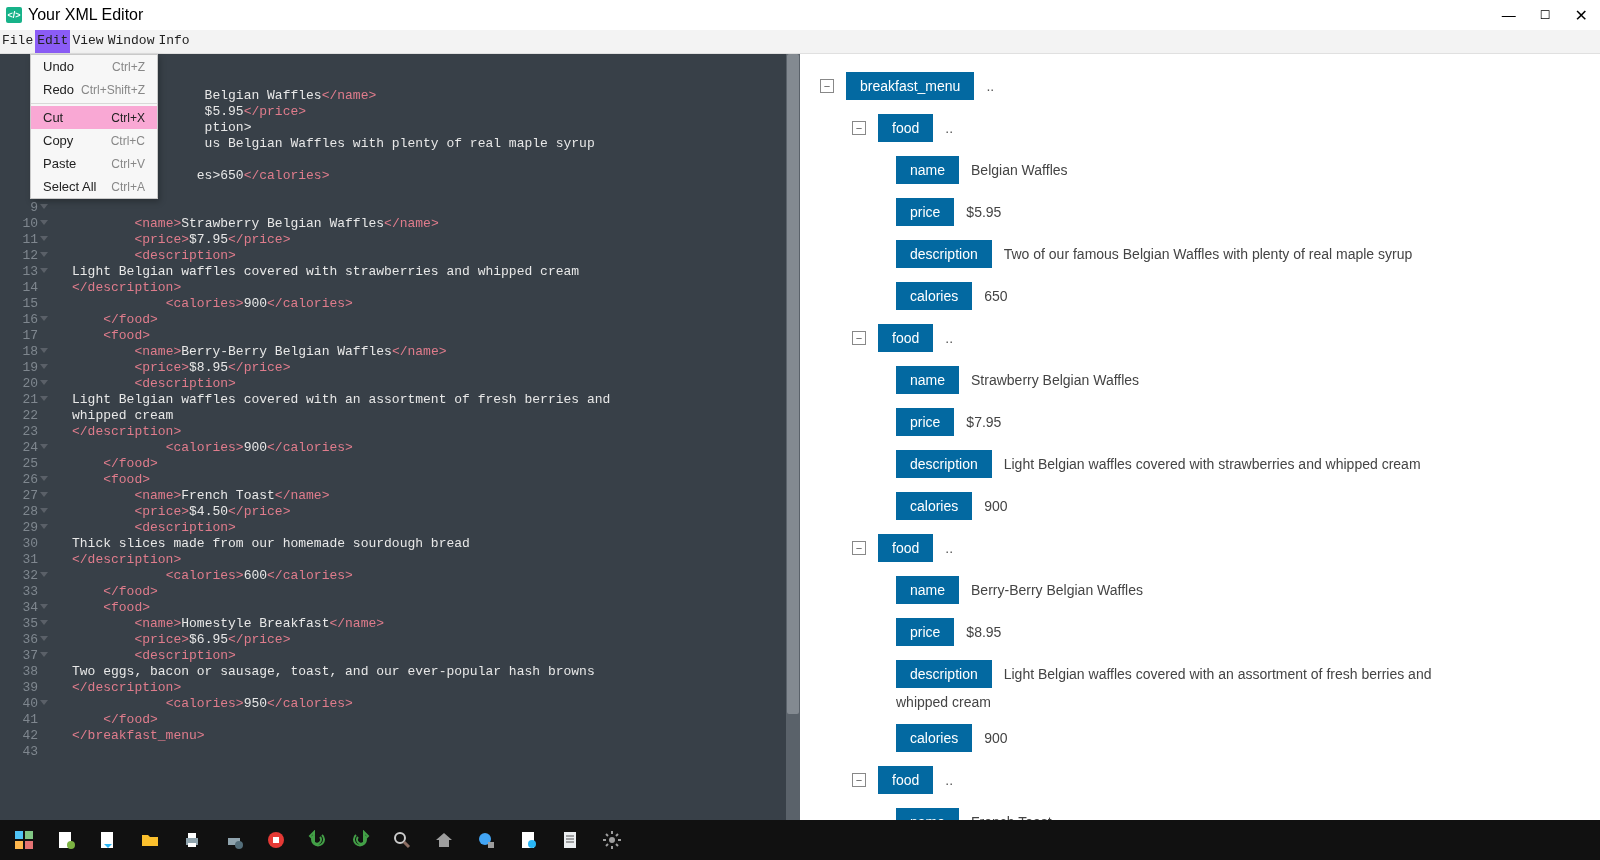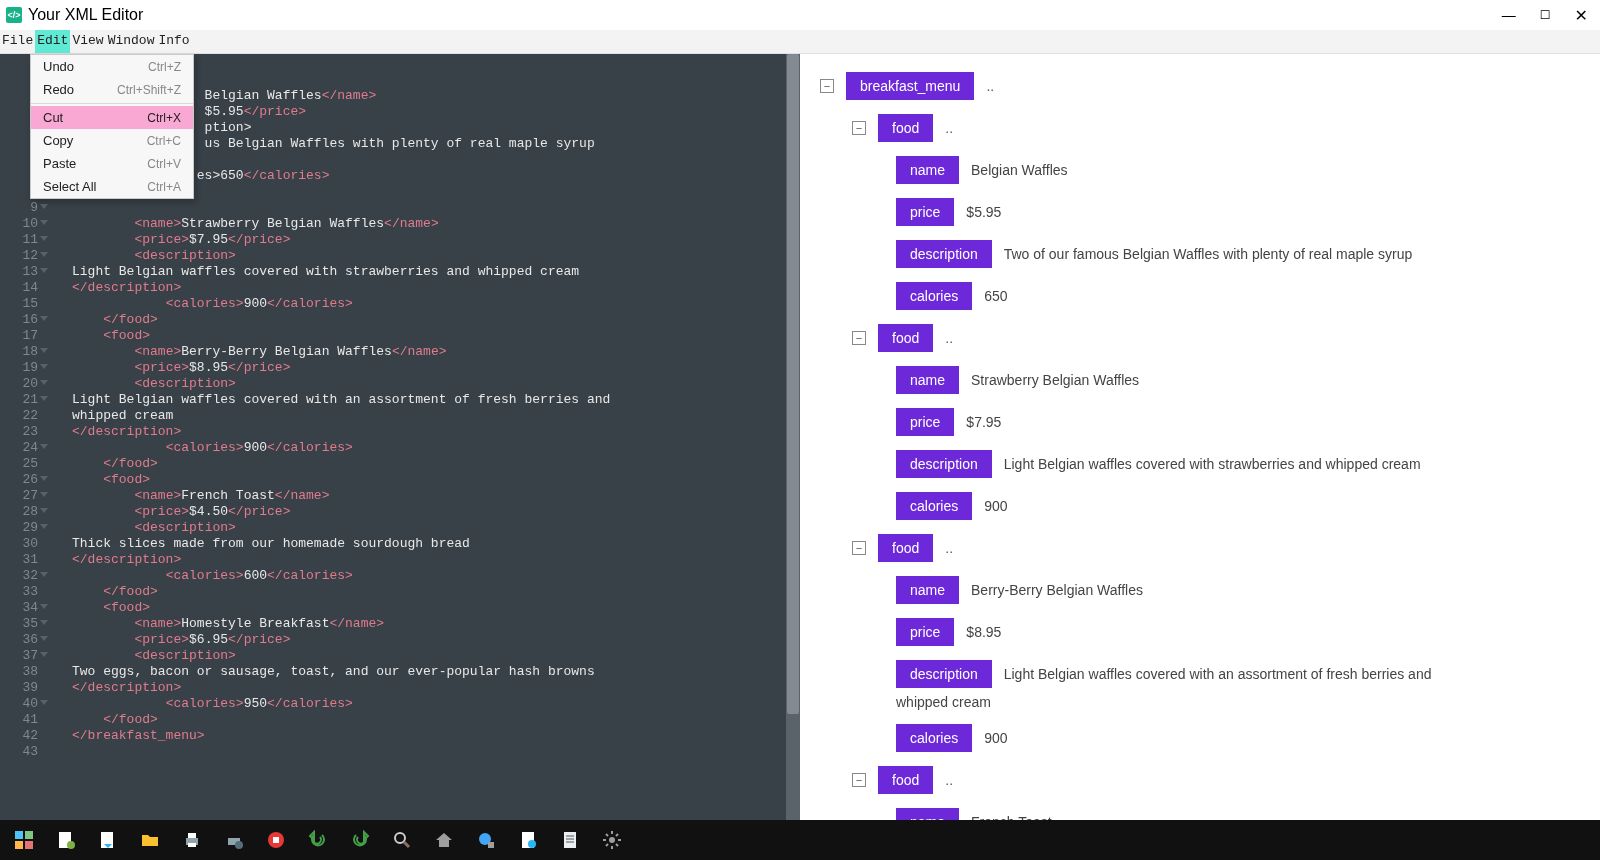--- a/index.html
+++ b/index.html
@@ -5,40 +5,40 @@
   * { box-sizing: border-box; margin: 0; padding: 0; }
   html, body { width: 1600px; height: 860px; overflow: hidden; font-family: "Segoe UI", Arial, sans-serif; font-size: 13px; background: #fff; }
   .titlebar { height: 30px; display: flex; align-items: center; justify-content: space-between; padding: 0 4px 0 6px; background: #fff; }
   .titlebar-left { display: flex; align-items: center; gap: 6px; }
   .app-icon { width: 16px; height: 16px; background: #17b289; border-radius: 2px; display:flex;align-items:center;justify-content:center;color:#fff;font-size:9px;font-weight:bold;}
   .title-text { font-size: 16px; color: #000000; }
   .win-controls { display: flex; align-items: center; gap: 24px; padding-right: 8px; }
   .win-controls span { font-size: 14px; color:#000; }
   .menubar { height: 24px; display: flex; align-items: stretch; background: #f3f3f3; border-bottom: 1px solid #e0e0e0; position: relative; font-size: 13px; }
   .menubar .menu-item { padding: 3px 2px; color: #222; cursor: default; font-family: Liberation Mono, monospace; }
-  .menubar .menu-item.active { background: #5eead4; }
-  .edit-menu { position: absolute; top: 24px; left: 30px; width: 164px; background: #f7f7f7; border: 1px solid #c9c9c9; box-shadow: 2px 3px 6px rgba(0,0,0,0.25); z-index: 50; }
+  .menubar .menu-item.active { background: #8b5cf6; }
+  .edit-menu { position: absolute; top: 24px; left: 30px; width: 128px; background: #f7f7f7; border: 1px solid #c9c9c9; box-shadow: 2px 3px 6px rgba(0,0,0,0.25); z-index: 50; }
   .edit-menu .row { display: flex; justify-content: space-between; align-items: center; padding: 4px 12px; color:#222; }
   .edit-menu .row.hover { background: #f9a8d4; }
   .edit-menu .sc { color:#888; font-size:12px; }
   .edit-menu .sep { height:1px; background:#d8d8d8; margin:2px 0; }
   .main { display: flex; height: calc(100% - 30px - 24px - 40px); }
   .editor-pane { width: 800px; display: flex; background: #384048; color: #ddd; position: relative; }
   .gutter { width: 42px; background: #384048; padding-top: 18px; color:#7f878f; font-family: "Consolas","Courier New",monospace; font-size: 13px; text-align: right; }
   .gutter .ln { height: 16px; line-height:16px; padding-right: 4px; position:relative; }
   .gutter .ln .tri { position:absolute; right:-6px; top:4px; width:0;height:0;border-left:4px solid transparent;border-right:4px solid transparent;border-top:5px solid #5a6068;}
   .code { flex: 1; padding: 2px 6px 2px 14px; font-family: "Consolas","Courier New",monospace; font-size: 13px; line-height:16px; white-space: pre; overflow:hidden; }
   .tag { color: #e07c8c; }
   .txt { color: #e8e8e8; margin-left: 16px; }
   .scrollbar-v { width: 14px; background:#5a626a; position:relative; }
   .scrollbar-v .thumb { position:absolute; top:0; left:1px; width:12px; height:660px; background:#838a91; border-radius:2px; }
   .tree-pane { flex: 1; background: #fff; overflow:auto; padding: 18px 20px 10px 20px; color:#444; font-size:14px; }
   .tnode { display:flex; align-items:center; gap:12px; margin-bottom:14px; }
   .toggle { width:14px; height:14px; border:1px solid #888; background:#fff; display:flex; align-items:center; justify-content:center; font-size:11px; line-height:1; color:#555; }
-  .tag-badge { background:#6d28d9; color:#fff; padding:6px 14px; font-size:14px; }
+  .tag-badge { background:#0369a1; color:#fff; padding:6px 14px; font-size:14px; }
   .dots { color:#555; }
   .tree-val { color:#444; }
   .indent-1 { margin-left: 32px; }
   .indent-2 { margin-left: 76px; }
   .tree-wrap-line { margin-left: 76px; margin-top:-8px; margin-bottom:14px; color:#444; }
   .taskbar { height: 40px; background: #111; display:flex; align-items:center; gap:22px; padding: 0 14px; }
   .taskbar .tb-icon { width:20px; height:20px; display:flex; align-items:center; justify-content:center; }
   .taskbar svg { width:20px; height:20px; }
 </style>
 </head>

